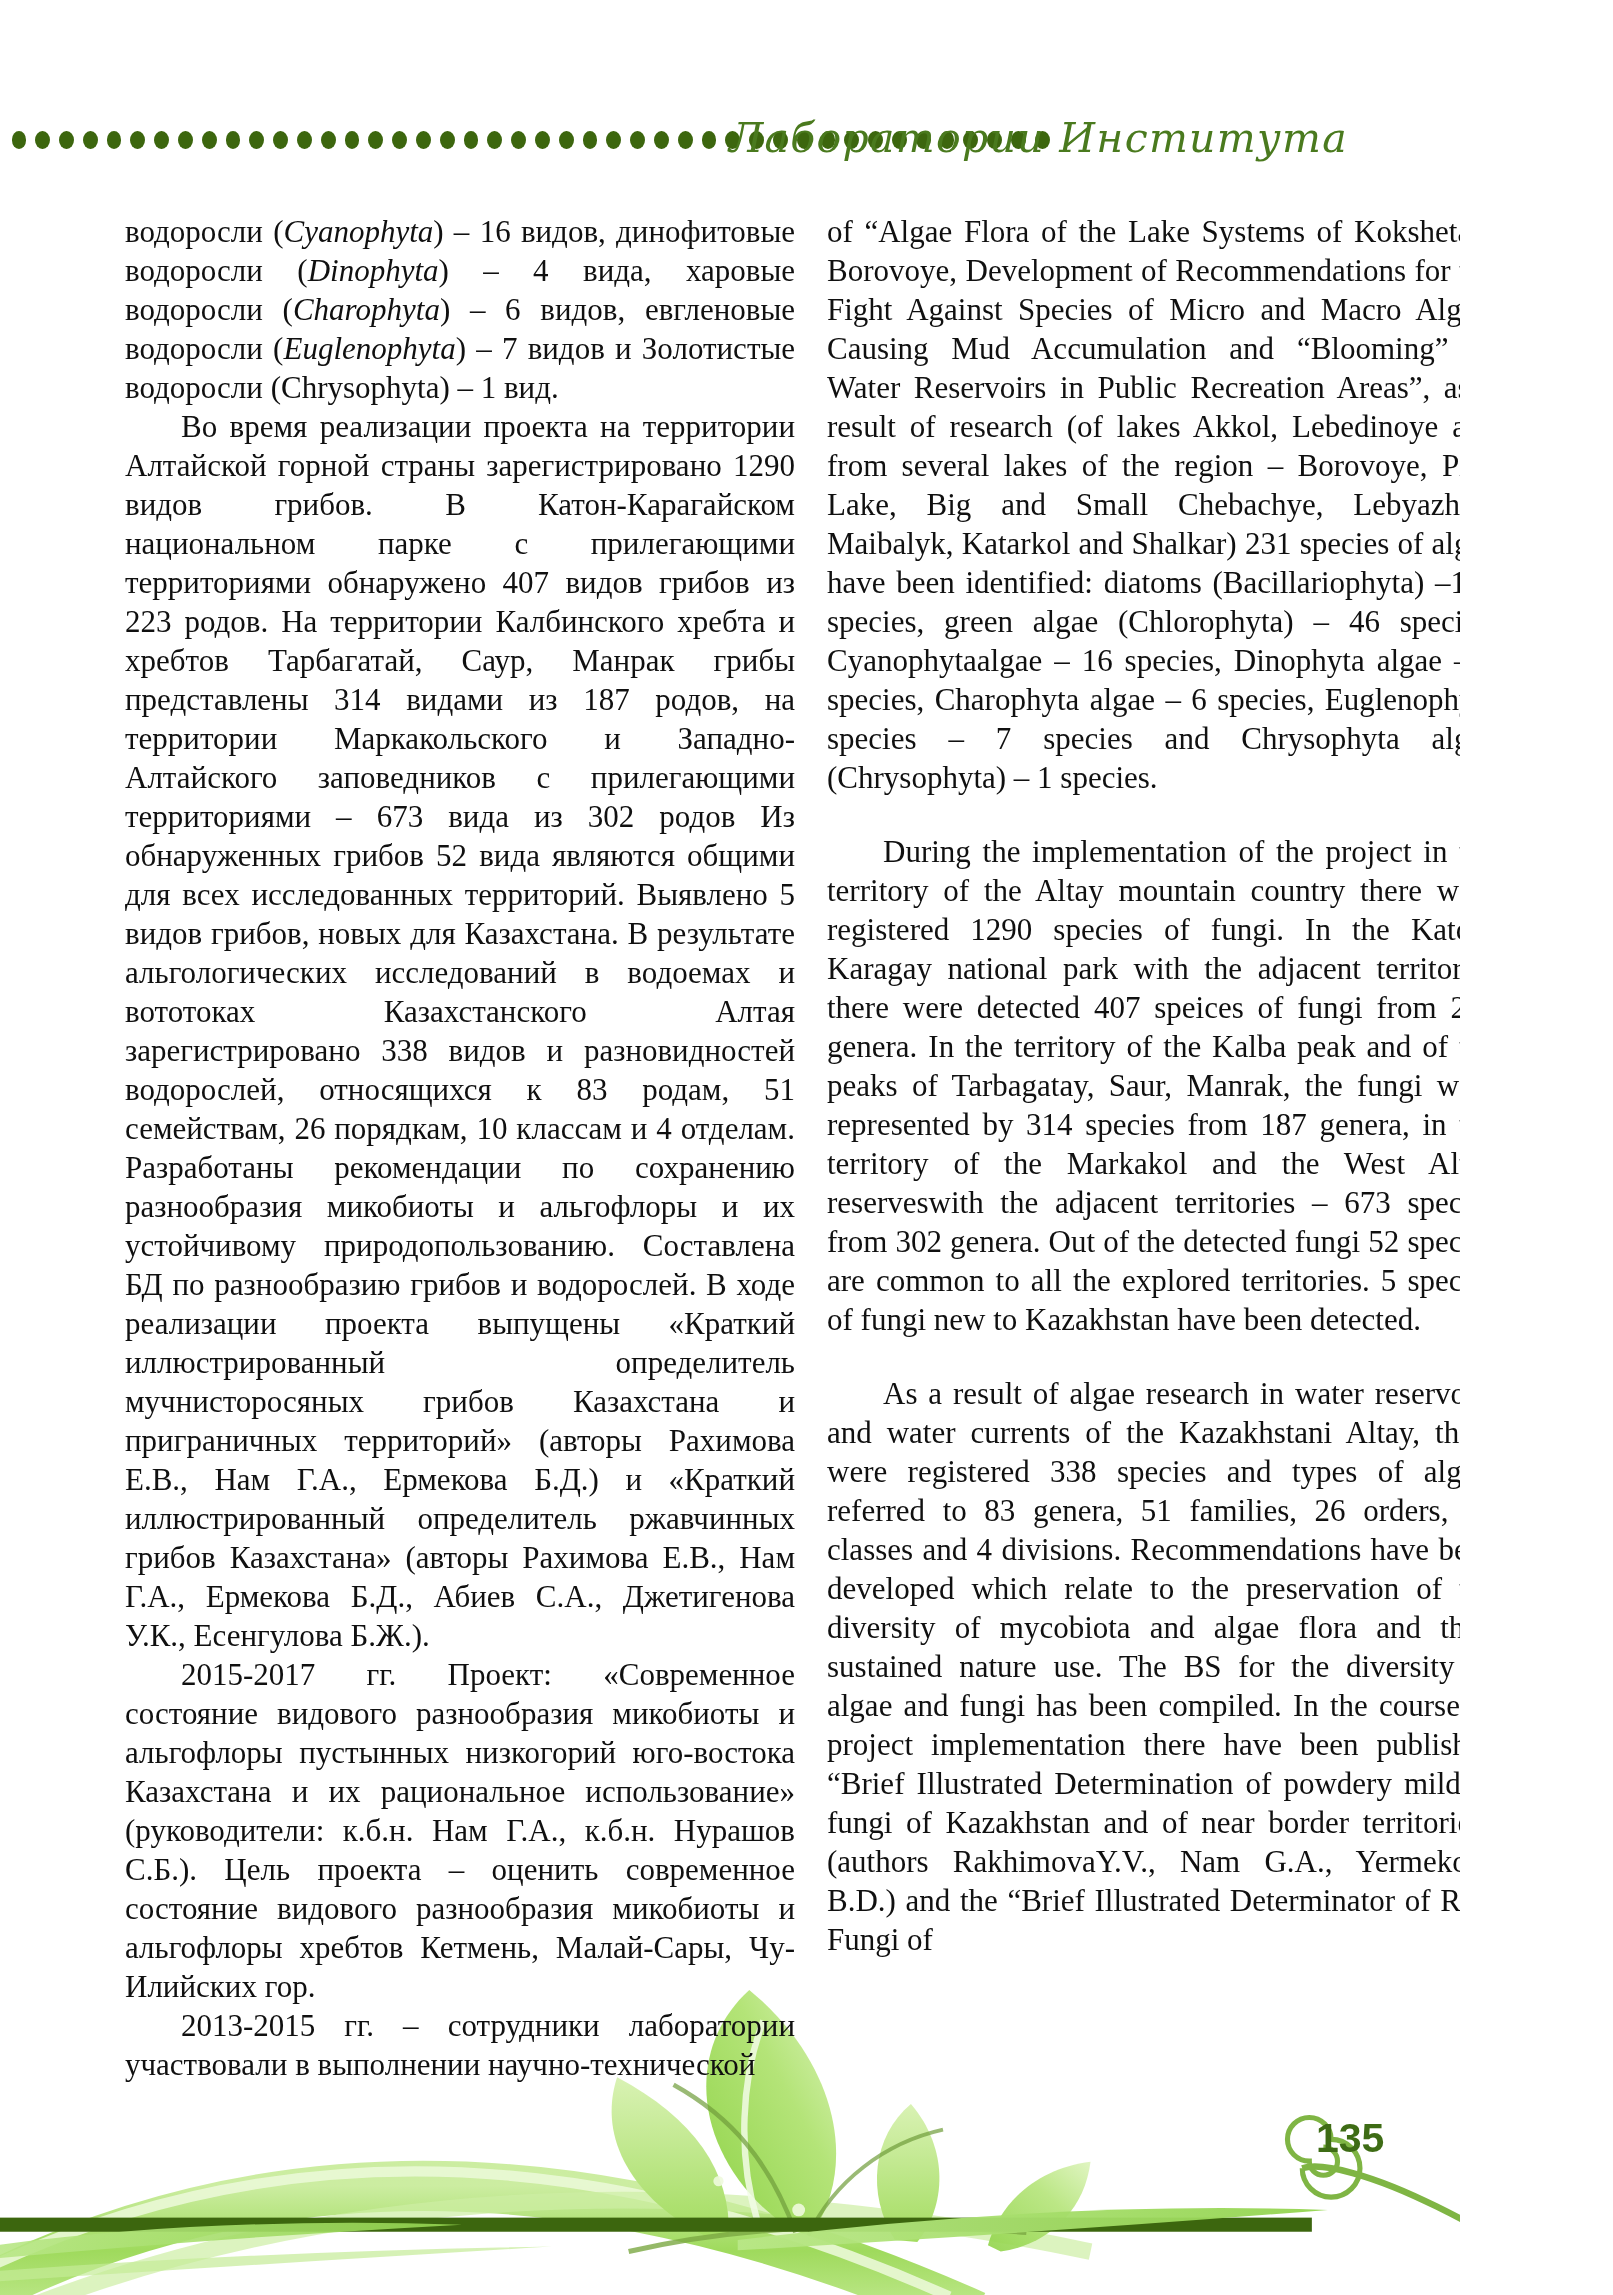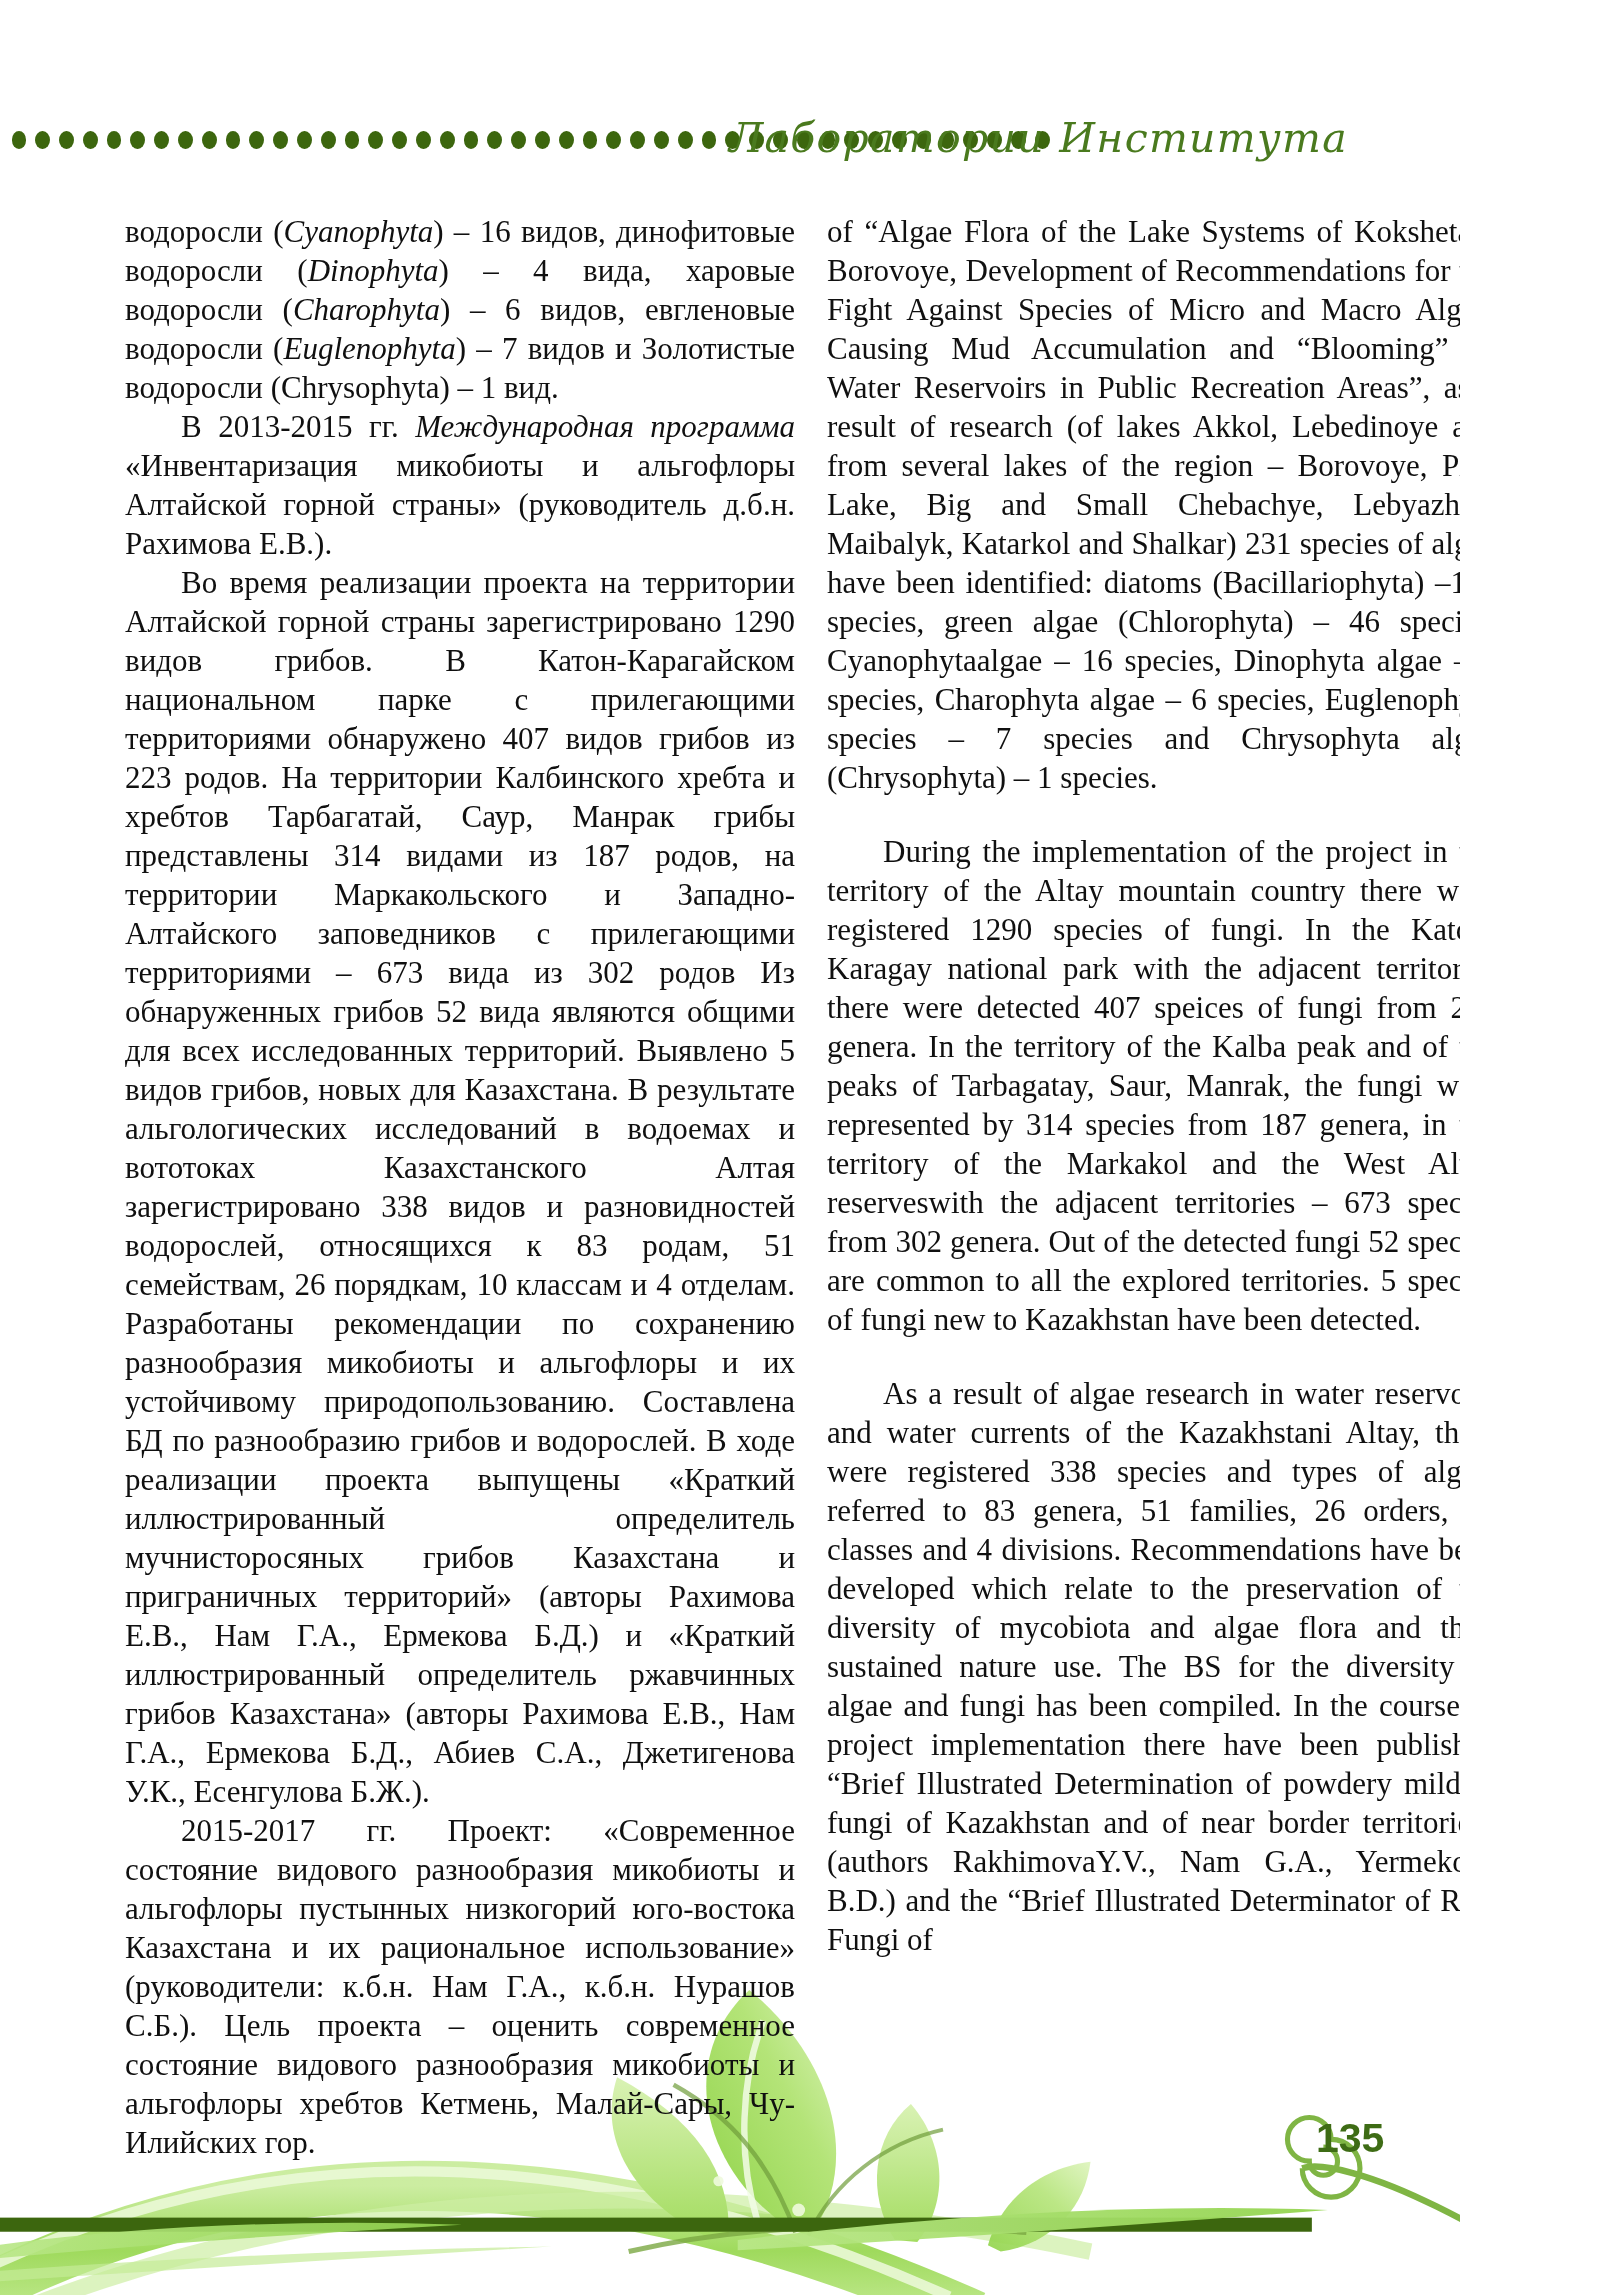--- a/index.html
+++ b/index.html
@@ -130,23 +130,23 @@
       <i></i>
       <i></i>
       <i></i>
     </div>
 
   <div class="header-title">Лаборатории Института</div>
 
   <main class="columns">
     <section class="col col-left">
         <p class="para"><span>водоросли (</span><span class="it">Cyanophyta</span><span>) – 16 видов, динофитовые водоросли (</span><span class="it">Dinophyta</span><span>) – 4 вида, харовые водоросли (</span><span class="it">Charophyta</span><span>) – 6 видов, евгленовые водоросли (</span><span class="it">Euglenophyta</span><span>) – 7 видов и Золотистые водоросли (Chrysophyta) – 1 вид.</span></p>
-        <p class="para indent"><span>В 2013-2015 гг. </span><span class="it">Международная программа</span><span> «Инвентаризация микобиоты и альгофлоры Алтайской горной страны» (руководитель д.б.н. Рахимова Е.В.).</span></p>
         <p class="para indent"><span>Во время реализации проекта на территории Алтайской горной страны зарегистрировано 1290 видов грибов. В Катон-Карагайском национальном парке с прилегающими территориями обнаружено 407 видов грибов из 223 родов. На территории Калбинского хребта и хребтов Тарбагатай, Саур, Манрак грибы представлены 314 видами из 187 родов, на территории Маркакольского и Западно-Алтайского заповедников с прилегающими территориями – 673 вида из 302 родов Из обнаруженных грибов 52 вида являются общими для всех исследованных территорий. Выявлено 5 видов грибов, новых для Казахстана. В результате альгологических исследований в водоемах и вототоках Казахстанского Алтая зарегистрировано 338 видов и разновидностей водорослей, относящихся к 83 родам, 51 семействам, 26 порядкам, 10 классам и 4 отделам. Разработаны рекомендации по сохранению разнообразия микобиоты и альгофлоры и их устойчивому природопользованию. Составлена БД по разнообразию грибов и водорослей. В ходе реализации проекта выпущены «Краткий иллюстрированный определитель мучнисторосяных грибов Казахстана и приграничных территорий» (авторы Рахимова Е.В., Нам Г.А., Ермекова Б.Д.) и «Краткий иллюстрированный определитель ржавчинных грибов Казахстана» (авторы Рахимова Е.В., Нам Г.А., Ермекова Б.Д., Абиев С.А., Джетигенова У.К., Есенгулова Б.Ж.).</span></p>
         <p class="para indent"><span>2015-2017 гг. Проект: «Современное состояние видового разнообразия микобиоты и альгофлоры пустынных низкогорий юго-востока Казахстана и их рациональное использование» (руководители: к.б.н. Нам Г.А., к.б.н. Нурашов С.Б.). Цель проекта – оценить современное состояние видового разнообразия микобиоты и альгофлоры хребтов Кетмень, Малай-Сары, Чу-Илийских гор.</span></p>
+        <p class="para indent"><span>2013-2015 гг. – сотрудники лаборатории участвовали в выполнении научно-технической</span></p>
       </section>
     <section class="col col-right">
         <p class="para"><span>of “Algae Flora of the Lake Systems of Kokshetau-Borovoye, Development of Recommendations for the Fight Against Species of Micro and Macro Algae, Causing Mud Accumulation and “Blooming” of Water Reservoirs in Public Recreation Areas”, as a result of research (of lakes Akkol, Lebedinoye and from several lakes of the region – Borovoye, Pike Lake, Big and Small Chebachye, Lebyazhye, Maibalyk, Katarkol and Shalkar) 231 species of algae have been identified: diatoms (Bacillariophyta) –151 species, green algae (Chlorophyta) – 46 species, Cyanophytaalgae – 16 species, Dinophyta algae – 4 species, Charophyta algae – 6 species, Euglenophyta species – 7 species and Chrysophyta algae (Chrysophyta) – 1 species.</span></p>
         <p class="para indent gap"><span>During the implementation of the project in the territory of the Altay mountain country there were registered 1290 species of fungi. In the Katon-Karagay national park with the adjacent territories there were detected 407 speices of fungi from 223 genera. In the territory of the Kalba peak and of the peaks of Tarbagatay, Saur, Manrak, the fungi were represented by 314 species from 187 genera, in the territory of the Markakol and the West Altay reserveswith the adjacent territories – 673 species from 302 genera. Out of the detected fungi 52 species are common to all the explored territories. 5 species of fungi new to Kazakhstan have been detected.</span></p>
         <p class="para indent gap"><span>As a result of algae research in water reservoirs and water currents of the Kazakhstani Altay, there were registered 338 species and types of algae, referred to 83 genera, 51 families, 26 orders, 10 classes and 4 divisions. Recommendations have been developed which relate to the preservation of the diversity of mycobiota and algae flora and their sustained nature use. The BS for the diversity of algae and fungi has been compiled. In the course of project implementation there have been published “Brief Illustrated Determination of powdery mildew fungi of Kazakhstan and of near border territories” (authors RakhimovaY.V., Nam G.A., Yermekova B.D.) and the “Brief Illustrated Determinator of Rust Fungi of</span></p>
       </section>
   </main>
 
   <svg class="decor" viewBox="0 0 2516 539" xmlns="http://www.w3.org/2000/svg" aria-hidden="true">
     <defs>

